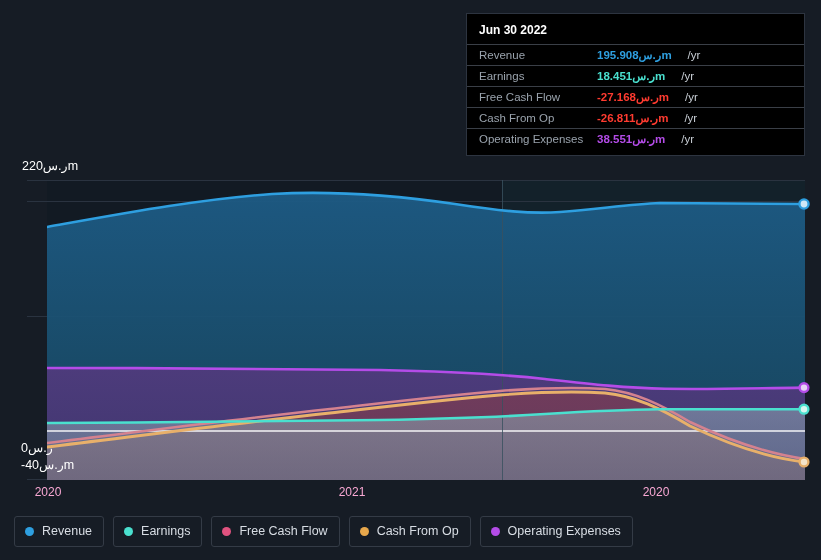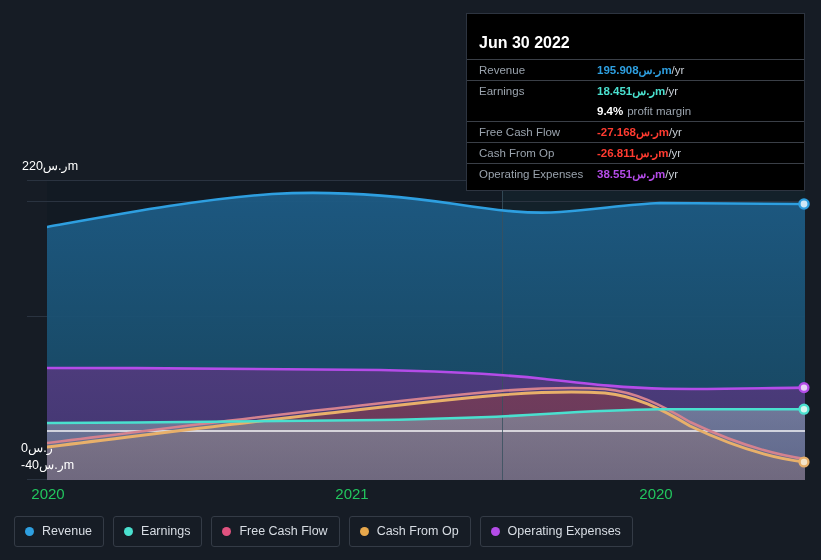--- a/index.html
+++ b/index.html
@@ -42,44 +42,43 @@
     letter-spacing: 0px;
     line-height: 1;
   }
   #y-label-top   { left: 22px; top: 160px; }
   #y-label-zero  { left: 21px; top: 414px; margin-top: 28px; }
   #y-label-bot   { left: 21px; top: 459px; }
 
   
   .x-label {
     position: absolute;
-    font-size: 15px;
-    color: #22c55e;
+    font-size: 12px;
+    color: #f9a8d4;
     top: 485px;
     transform: translateX(-50%);
     white-space: nowrap;
   }
 
   
   #tooltip {
     position: absolute;
     left: 466px;
     top: 13px;
     width: 339px;
     background: #000000;
     border: 1px solid #2d3440;
     box-sizing: border-box;
     padding: 6px 0 6px 0;
   }
   #tooltip-title {
-    font-size: 16px;
+    font-size: 12px;
     font-weight: bold;
     color: #ffffff;
     padding: 3px 12px 7px 12px;
-    margin-top: 11px;
   }
   .tt-row {
     display: flex;
     align-items: center;
     padding: 2px 12px 2px 12px;
     border-top: 1px solid #3a3f47;
     height: 16px;
     font-size: 11.5px;
     white-space: nowrap;
   }
@@ -89,21 +88,21 @@
     width: 118px;
     flex: 0 0 118px;
   }
   .tt-value {
     font-weight: bold;
     text-align: center;
   }
   .tt-suffix {
     color: #c9cfd6;
     font-weight: normal;
-    margin-left: 0;
+    margin-left: 16px;
   }
   .tt-margin-text {
     color: #9aa3ad;
     font-weight: normal;
     margin-left: 4px;
   }
 
   
   #legend {
     position: absolute;
@@ -240,25 +239,20 @@
       <span class="tt-value" style="color:#2e9fe0">195.908ر.س‎m</span>
       <span class="tt-suffix">/yr</span>
     </div>
 
     <div class="tt-row">
       <span class="tt-label">Earnings</span>
       <span class="tt-value" style="color:#4ae0cf">18.451ر.س‎m</span>
       <span class="tt-suffix">/yr</span>
     </div>
 
-    <div class="tt-row no-rule">
-      <span class="tt-label"></span>
-      <span class="tt-value" style="color:#ffffff">9.4%</span>
-      <span class="tt-margin-text">profit margin</span>
-    </div>
 
     <div class="tt-row">
       <span class="tt-label">Free Cash Flow</span>
       <span class="tt-value" style="color:#ff3b30">-27.168ر.س‎m</span>
       <span class="tt-suffix">/yr</span>
     </div>
 
     <div class="tt-row">
       <span class="tt-label">Cash From Op</span>
       <span class="tt-value" style="color:#ff3b30">-26.811ر.س‎m</span>

